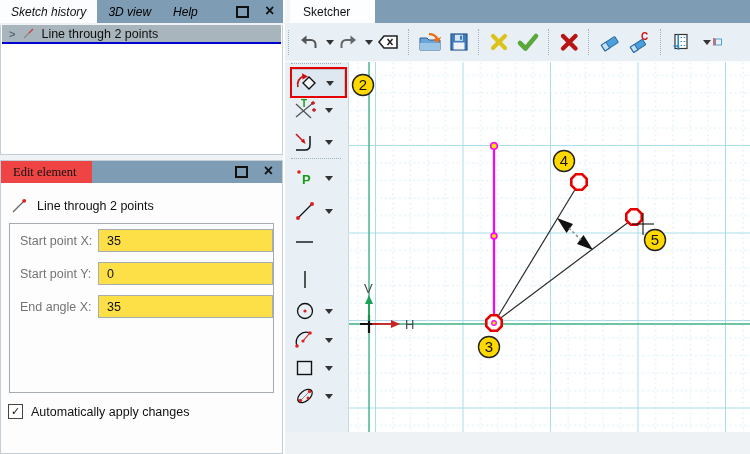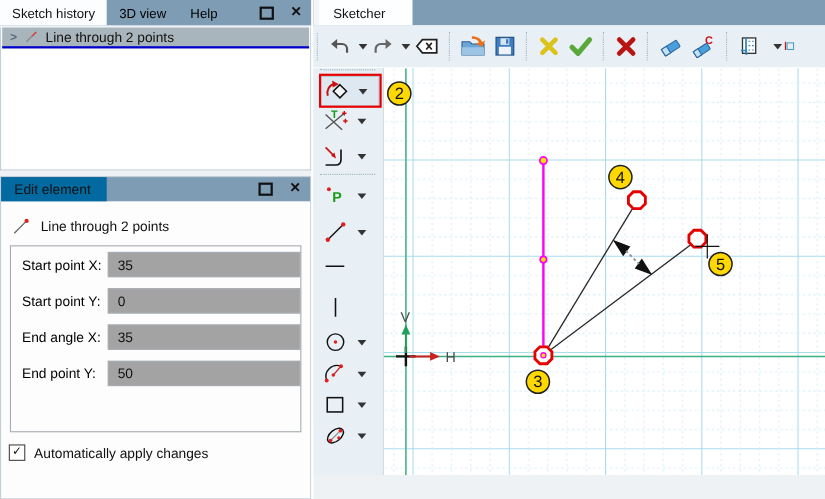--- a/index.html
+++ b/index.html
@@ -1,39 +1,39 @@
 <!DOCTYPE html>
 <html><head>
 <meta charset="utf-8">
 <style>
   html,body{margin:0;padding:0;}
   body{font-family:"Liberation Sans", sans-serif; background:#fff;}
   #app{position:relative;width:750px;height:454px;overflow:hidden;background:#eef2f5;font-size:12px;color:#111;}
   
   .left-col{position:absolute;left:0;top:0;width:283px;height:454px;background:#eef2f5;}
   .divider{position:absolute;left:283px;top:0;width:2px;height:454px;background:#fff;}
-  .panel-tabbar{height:23px;background:#7e9cb4;display:flex;align-items:stretch;position:relative;}
+  .panel-tabbar{height:23px;background:#7e9cb4;display:flex;align-items:stretch;position:relative;font-style:italic;}
   .tab{padding:0 11px;display:flex;align-items:center;color:#000000;cursor:default;}
   .tab.active{background:#fbfdfe;color:#111;}
   .winbtns{position:absolute;right:9px;top:0;height:100%;display:flex;gap:16px;align-items:center;}
   .max-icon{width:9px;height:8px;border:2px solid #111;background:transparent;}
   .close-icon{font-size:16px;font-weight:bold;color:#111;line-height:1;margin-top:-2px;}
   .history-body{height:129px;background:#fff;border:1px solid #c3ced6;border-top:none;position:relative;}
   .history-row{margin:2px 1px 0 1px;height:17px;background:#a9b5bc;display:flex;align-items:center;border-bottom:2px solid #0000cd;color:#111;font-size:12.5px;}
   .row-expander{color:#5a6b76;margin:0 7px 0 7px;font-size:11px;font-weight:bold;}
   .row-icon{margin-right:6px;display:flex;}
   
   .edit-panel{position:absolute;left:0;top:160px;width:283px;height:294px;background:#fdfdfe;border:1px solid #c3ced6;box-sizing:border-box;}
   .edit-header{height:22px;background:#7e9cb4;display:flex;align-items:stretch;position:relative;}
-  .edit-title-tab{background:#0369a1;color:#111;font-size:12.5px;padding:0 15px 0 12px;display:flex;align-items:center;}
+  .edit-title-tab{background:#ef4444;color:#111;font-size:12.5px;padding:0 15px 0 12px;display:flex;align-items:center;font-family:Liberation Serif, serif;}
   .elem-row{position:absolute;left:9px;top:36px;display:flex;align-items:center;gap:9px;font-size:12.5px;}
   .group-box{position:absolute;left:8px;top:62px;width:265px;height:170px;border:1px solid #a5abb0;box-sizing:border-box;}
   .field-row{position:absolute;left:0;width:100%;height:23px;display:flex;align-items:center;}
-  .field-row .flabel{width:84px;padding-left:10px;font-size:12.5px;color:#000000;}
-  .field-row input{width:170px;height:21px;border:1px solid #a8adb2;font-family:"Liberation Sans",sans-serif;font-size:12.5px;padding:0 4px 0 8px;color:#111;background:#a3a3a3;}
+  .field-row .flabel{width:84px;padding-left:10px;font-size:12.5px;color:#737373;}
+  .field-row input{width:170px;height:21px;border:1px solid #a8adb2;font-family:"Liberation Sans",sans-serif;font-size:12.5px;padding:0 4px 0 8px;color:#111;background:#fde047;}
   .auto-row{position:absolute;left:7px;top:243px;display:flex;align-items:center;gap:8px;font-size:12.5px;}
   .checkbox{width:13px;height:13px;border:1px solid #444;background:#fff;display:flex;align-items:center;justify-content:center;font-size:11px;line-height:1;color:#111;}
   
   .sketcher{position:absolute;left:285px;top:0;width:465px;height:384px;background:#e9f0f5;}
   .sk-tabbar{height:23px;background:#7e9cb4;display:flex;align-items:stretch;position:relative;}
   .sk-tab-pad{width:5px;background:#f2f6f9;}
   .sk-tab{width:72px;background:#fcfeff;color:#111;display:flex;align-items:center;padding-left:13px;}
   .sk-toolbar{height:38px;background:#e9f0f5;border-bottom:1px solid #fdfdfd;display:flex;align-items:center;position:relative;}
   .thandle{width:3px;height:25px;border-left:1px dotted #9fb4c0;margin:0 3px 0 3px;}
   .tsep{width:1px;height:26px;border-left:1px dotted #9fb4c0;margin:0 5px;}
@@ -110,24 +110,20 @@
           <input value="35" style="">
         </div>
         <div class="field-row" style="top:38px;justify-content:space-between;">
           <span class="flabel">Start point Y:</span>
           <input value="0" style="">
         </div>
         <div class="field-row" style="top:71px;">
           <span class="flabel">End angle X:</span>
           <input value="35" style="">
         </div>
-        <div class="field-row" style="top:104px;">
-          <span class="flabel">End point Y:</span>
-          <input value="50" style="">
-        </div>
       </div>
 
       <div class="auto-row">
         <span class="checkbox">✓</span>
         <span>Automatically apply changes</span>
       </div>
     </div>
   </div>
 
   <div class="divider"></div>

